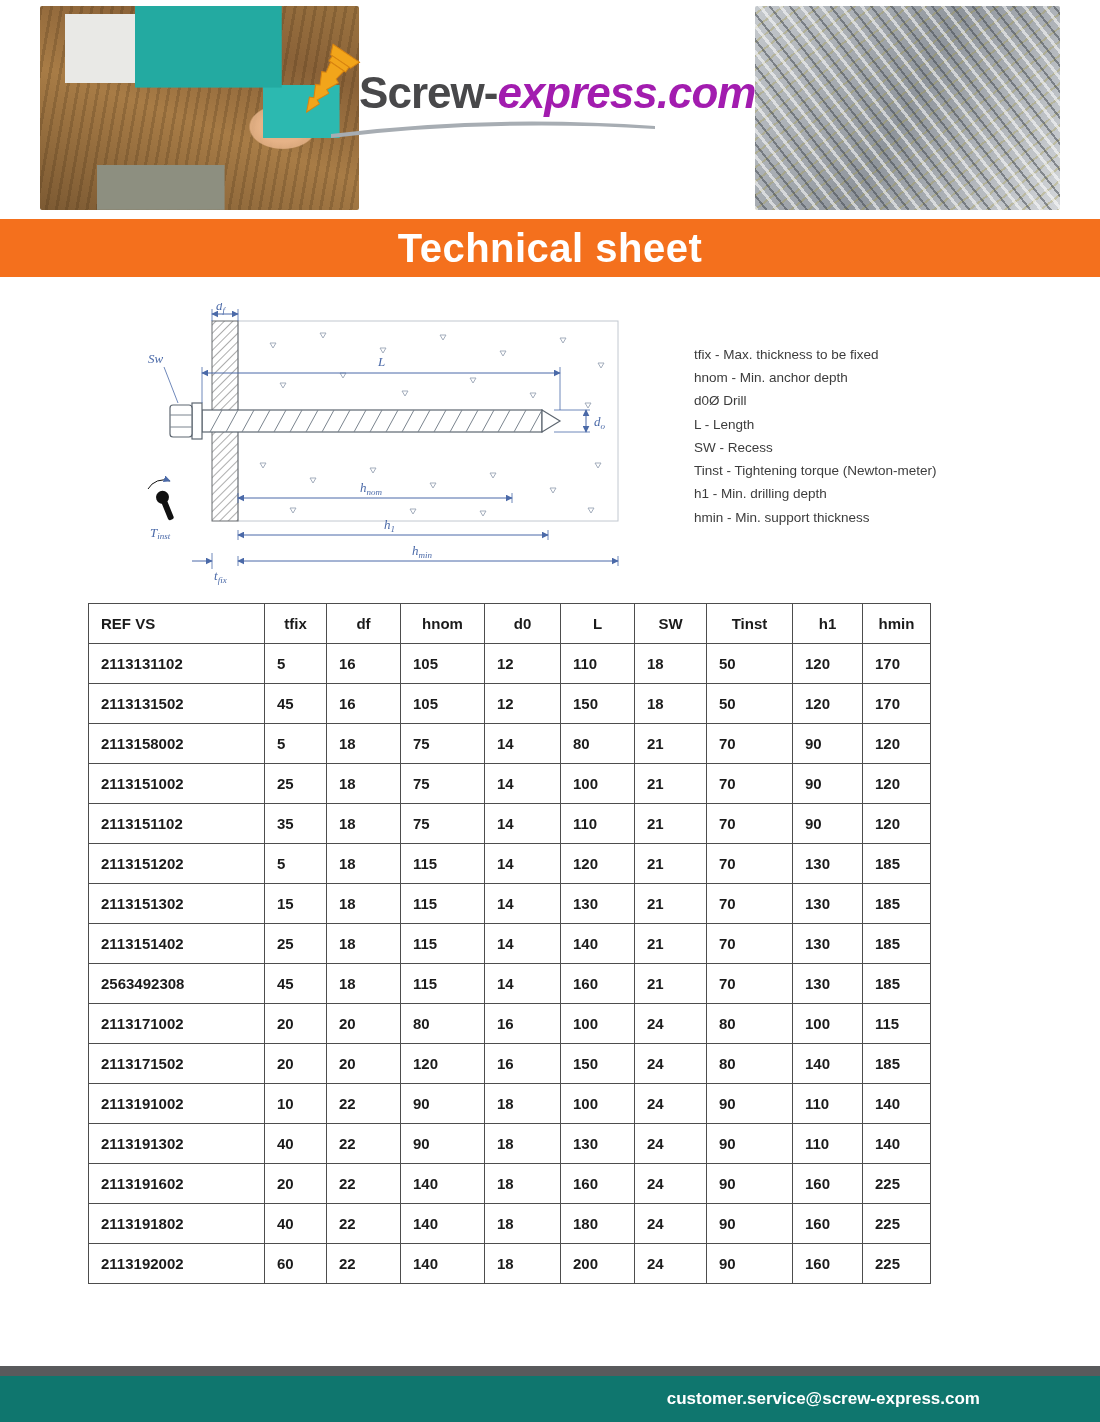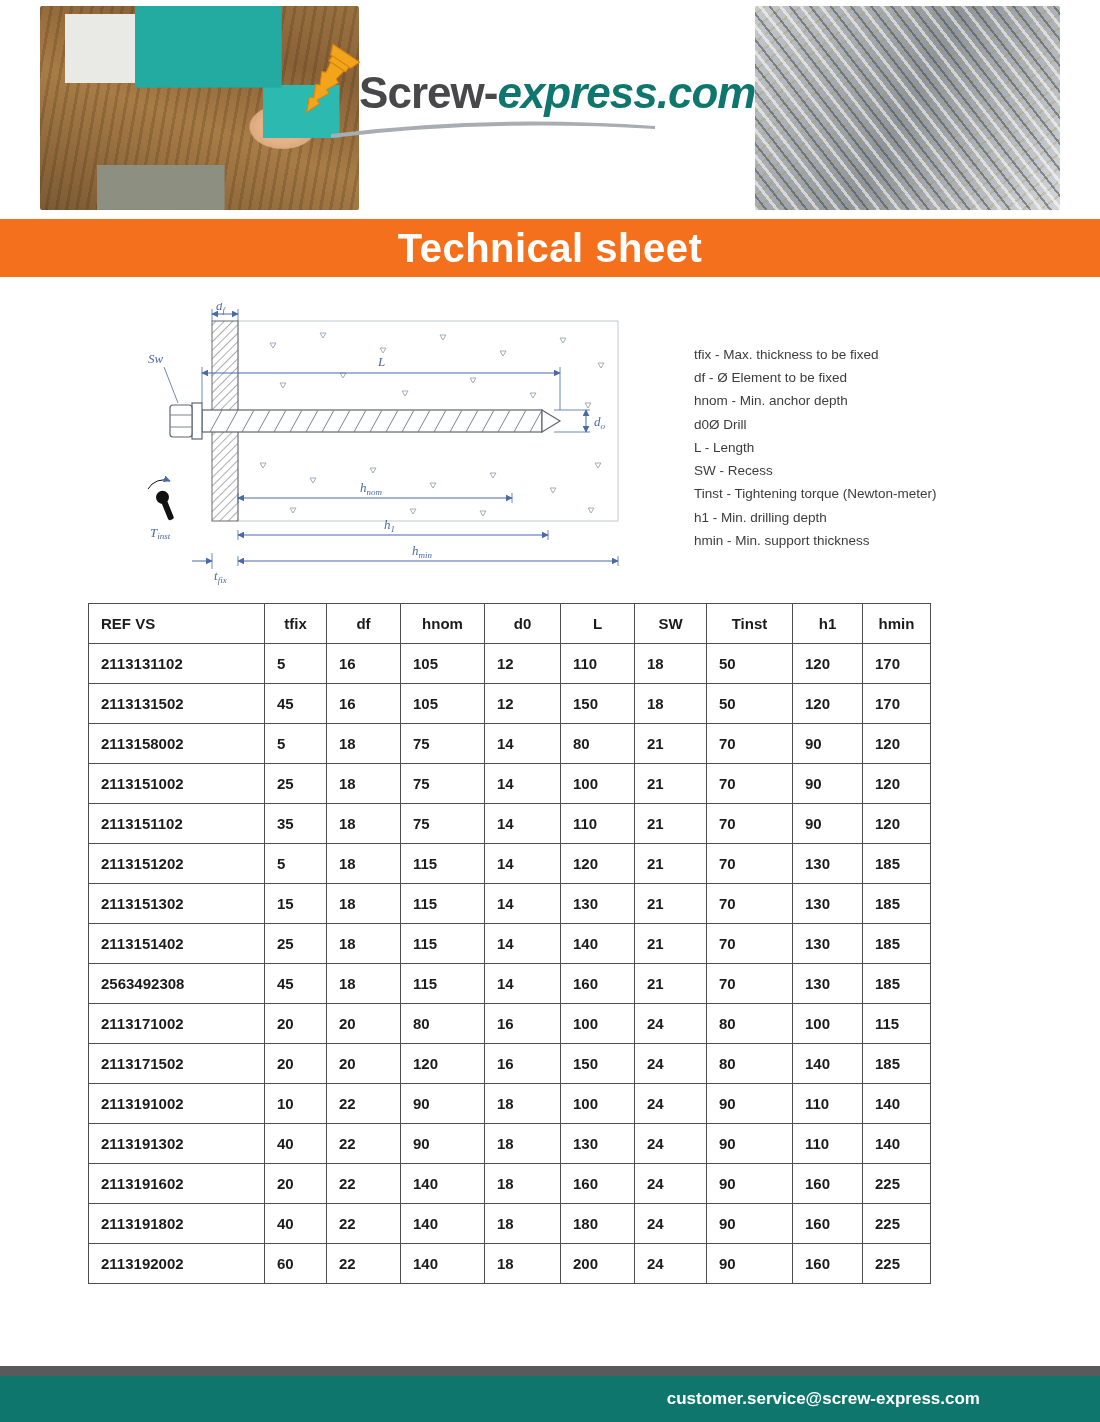--- a/index.html
+++ b/index.html
@@ -26,21 +26,21 @@
   .photo-right{width:315px;margin-left:auto;
     background-color:#aeb3b9;
     background-image:
       repeating-linear-gradient(52deg, rgba(255,255,255,.55) 0 3px, rgba(0,0,0,0) 3px 8px, rgba(62,68,76,.5) 8px 10px, rgba(0,0,0,0) 10px 16px),
       repeating-linear-gradient(-38deg, rgba(165,152,62,.30) 0 2px, rgba(0,0,0,0) 2px 11px),
       linear-gradient(120deg,#c6cace,#8f959c 50%,#d4d7da);}
   .logo-wrap{flex:1;display:flex;justify-content:center;align-items:flex-start;padding-top:62px;}
   .logo-inner{position:relative;}
   .logo-text{font-size:44px;font-weight:700;letter-spacing:-1px;white-space:nowrap;}
   .logo-dark{color:#48484a;}
-  .logo-orange{color:#0f766e;font-style:italic;}
+  .logo-orange{color:#a21caf;font-style:italic;}
   .screw-icon-svg{position:absolute;left:-58px;top:-26px;}
   .swoosh-svg{position:absolute;left:-30px;bottom:-22px;}
 
   
   .banner{margin-top:3px;height:58px;background:#f4701d;display:flex;align-items:center;justify-content:center;}
   .banner span{color:#ffffff;font-size:40px;font-weight:700;letter-spacing:.5px;}
 
   
   .diagram-row{display:flex;margin-top:26px;padding-left:140px;}
   .legend{width:330px;margin-top:40px;margin-left:14px;font-size:13.5px;line-height:1.72;color:#3c3c3c;}
@@ -174,21 +174,20 @@
       <text class="dimlabel" x="454" y="123"><tspan>d</tspan><tspan class="sub" dy="3">o</tspan></text>
       <text class="dimlabel" x="220" y="189"><tspan>h</tspan><tspan class="sub" dy="3">nom</tspan></text>
       <text class="dimlabel" x="244" y="226"><tspan>h</tspan><tspan class="sub" dy="3">1</tspan></text>
       <text class="dimlabel" x="272" y="252"><tspan>h</tspan><tspan class="sub" dy="3">min</tspan></text>
       <text class="dimlabel" x="74" y="277"><tspan>t</tspan><tspan class="sub" dy="3">fix</tspan></text>
       <text class="dimlabel" x="10" y="234" font-size="10"><tspan>T</tspan><tspan class="sub" dy="2">inst</tspan></text>
     </svg>
 
     <div class="legend" id="legend">
         <div class="legend-line">tfix - Max. thickness to be fixed</div>
-        <div class="legend-line">df - Ø Element to be fixed</div>
         <div class="legend-line">hnom - Min. anchor depth</div>
         <div class="legend-line">d0Ø Drill</div>
         <div class="legend-line">L - Length</div>
         <div class="legend-line">SW - Recess</div>
         <div class="legend-line">Tinst - Tightening torque (Newton-meter)</div>
         <div class="legend-line">h1 - Min. drilling depth</div>
         <div class="legend-line">hmin - Min. support thickness</div>
       </div>
   </div>
 

